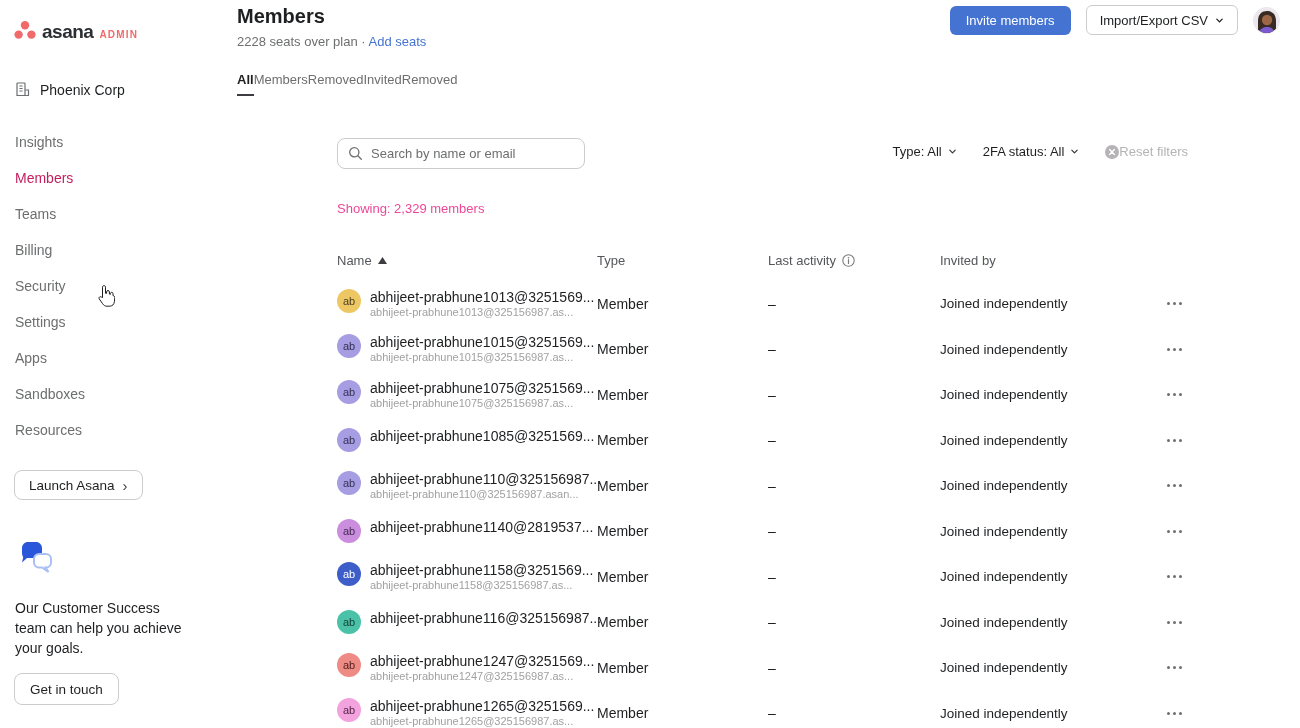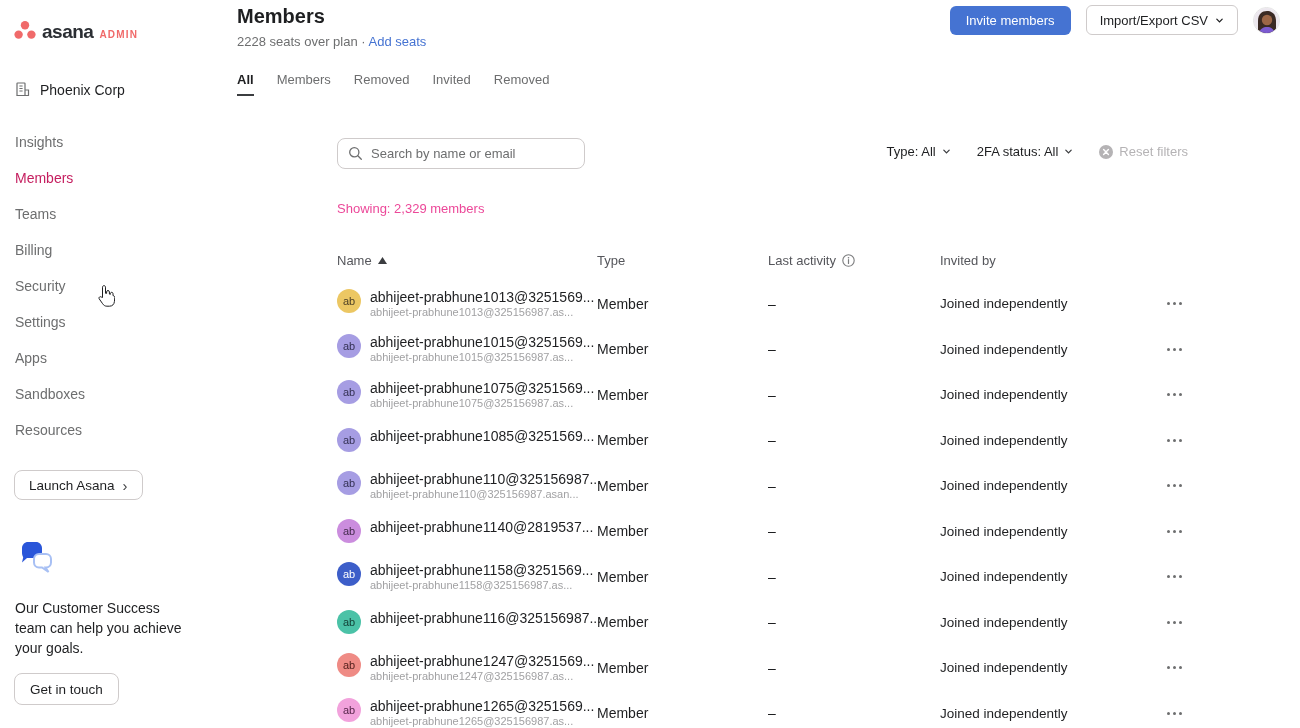--- a/index.html
+++ b/index.html
@@ -29,33 +29,33 @@
   
   .main { position:absolute; left:237px; top:0; width:1063px; height:728px; }
   .page-title { position:absolute; left:0; top:5px; font-size:20px; font-weight:700; color:#1e1f21; }
   .page-sub { position:absolute; left:0; top:34px; font-size:13px; color:#6d6e6f; }
   .page-sub a { color:#4573d2; text-decoration:none; cursor:pointer; }
   .header-actions { position:absolute; top:5px; right:20px; display:flex; align-items:center; gap:15px; }
   .btn-primary { height:29px; padding:0 16px; background:#4573d2; color:#fff; border:none; border-radius:6px; font-size:13px; cursor:pointer; }
   .btn-outline { height:30px; display:inline-flex; align-items:center; gap:7px; padding:0 13px; background:#fff; border:1px solid #cfcbcb; border-radius:6px; font-size:13px; color:#1e1f21; cursor:pointer; }
   .topbar-avatar { width:27px; height:27px; border-radius:50%; overflow:hidden; cursor:pointer; border:1px solid #e3e3e3; }
 
-  .tabs { position:absolute; left:0; top:72px; display:flex; gap:23px; font-size:13px; }
+  .tabs { position:absolute; left:0; top:72px; display:flex; font-size:13px; }
   .tab { padding-bottom:9px; color:#6d6e6f; cursor:pointer; position:relative; }
   .tab.active { color:#1e1f21; font-weight:700; }
   .tab.active::after { content:""; position:absolute; left:0; bottom:0; width:17px; height:2px; background:#3b3d40; }
 
   .content { position:absolute; left:100px; top:138px; width:851px; }
   .toolbar { position:relative; height:31px; }
   .search-box { position:absolute; left:0; top:0; width:248px; height:31px; border:1px solid #cfcbcb; border-radius:8px; display:flex; align-items:center; gap:8px; padding:0 10px; background:#fff; }
   .search-box input { border:none; outline:none; flex:1; font-size:13px; color:#1e1f21; font-family:inherit; background:transparent; }
   .search-box input::placeholder { color:#6d6e6f; }
   .filters { position:absolute; right:0; top:6px; display:flex; align-items:center; gap:26px; }
   .filter { display:flex; align-items:center; gap:6px; font-size:13px; color:#1e1f21; cursor:pointer; }
-  .reset { display:flex; align-items:center; gap:6px; font-size:13px; color:#b5b3b5; cursor:default;justify-content:space-between; }
+  .reset { display:flex; align-items:center; font-size:13px; color:#b5b3b5; cursor:default;justify-content:space-between; }
 
   .summary { position:absolute; left:0; top:63px; font-size:13px; color:#ec4899; }
 
   .table { position:absolute; left:0; top:112px; width:851px; }
   .thead { display:grid; grid-template-columns:260px 171px 172px 1fr 40px; font-size:13px; color:#55565b; align-items:center; height:20px; }
   .th { display:flex; align-items:center; gap:6px; }
   .rows { margin-top:11px; }
   .row { display:grid; grid-template-columns:260px 171px 172px 1fr 40px; align-items:center; height:45.5px; }
   .name-cell { display:flex; align-items:flex-start; gap:9px; min-width:0; }
   .avatar { width:24px; height:24px; border-radius:50%; flex:none; display:flex; align-items:center; justify-content:center; font-size:11px; }

